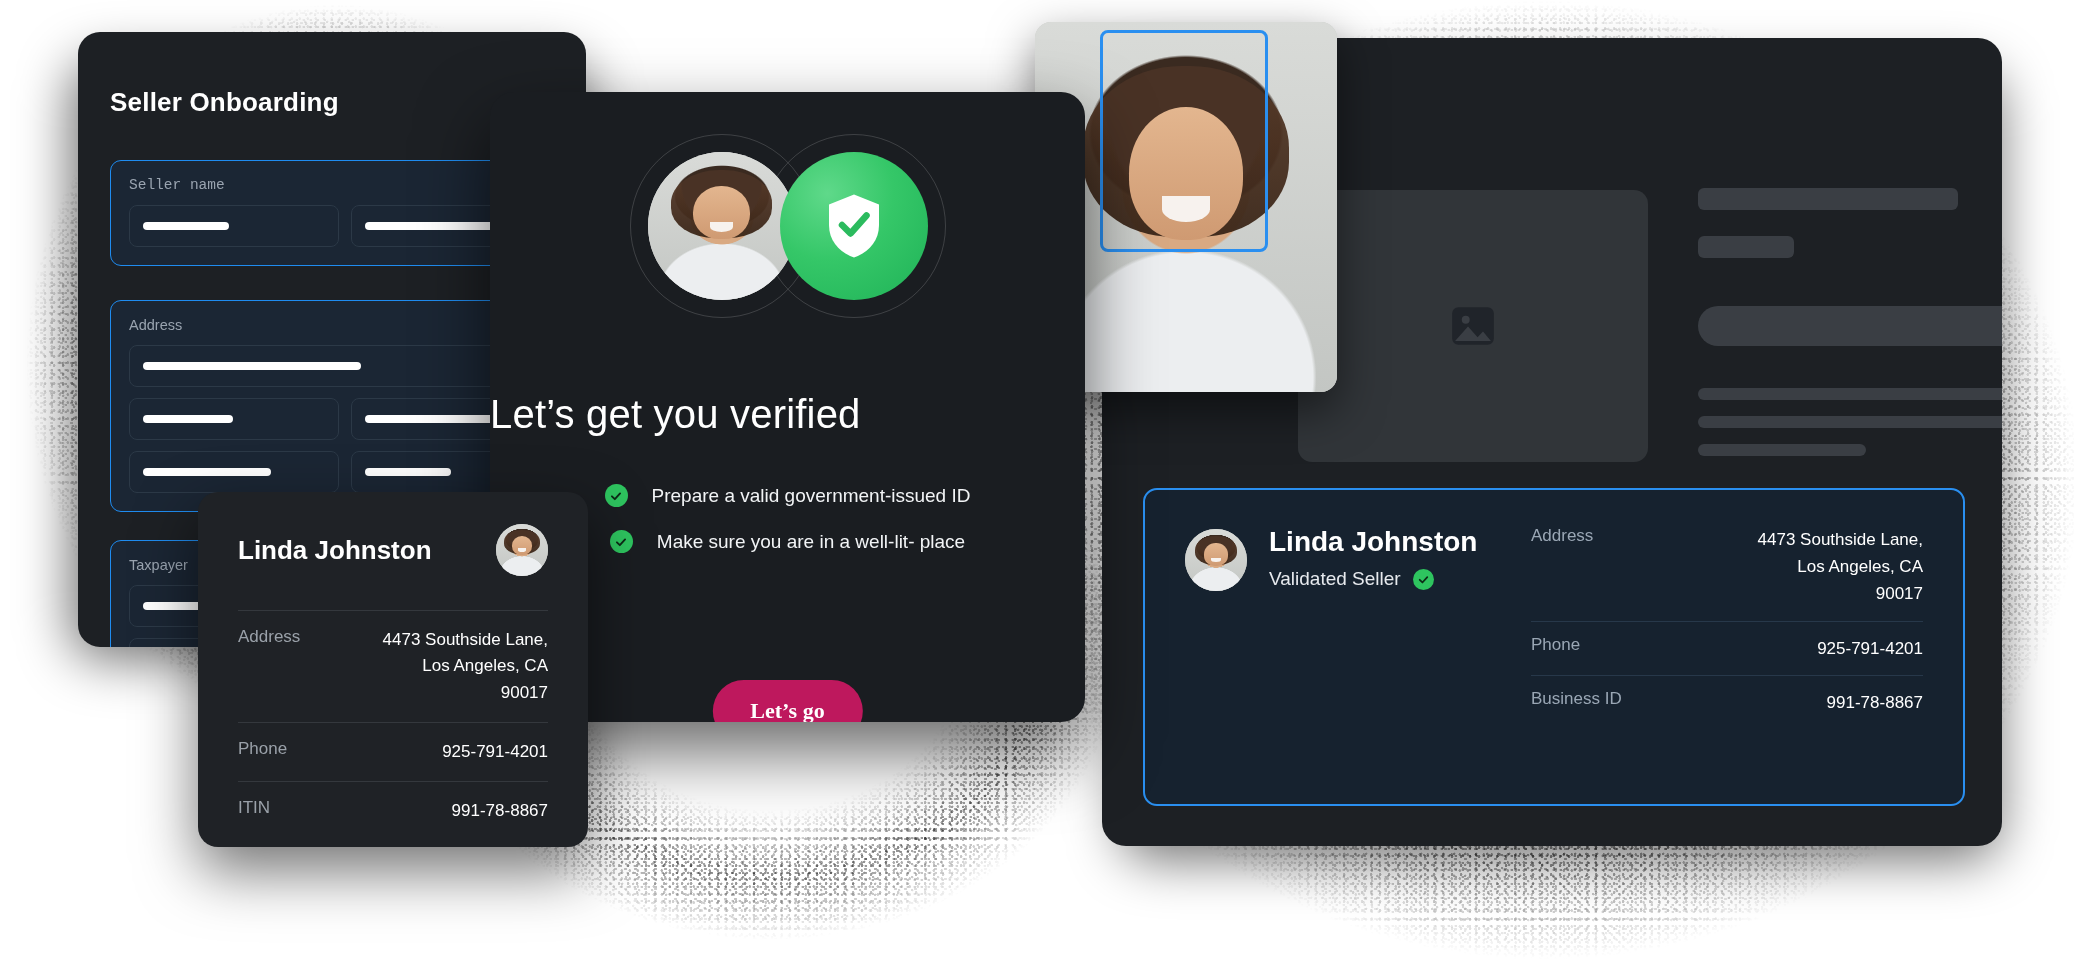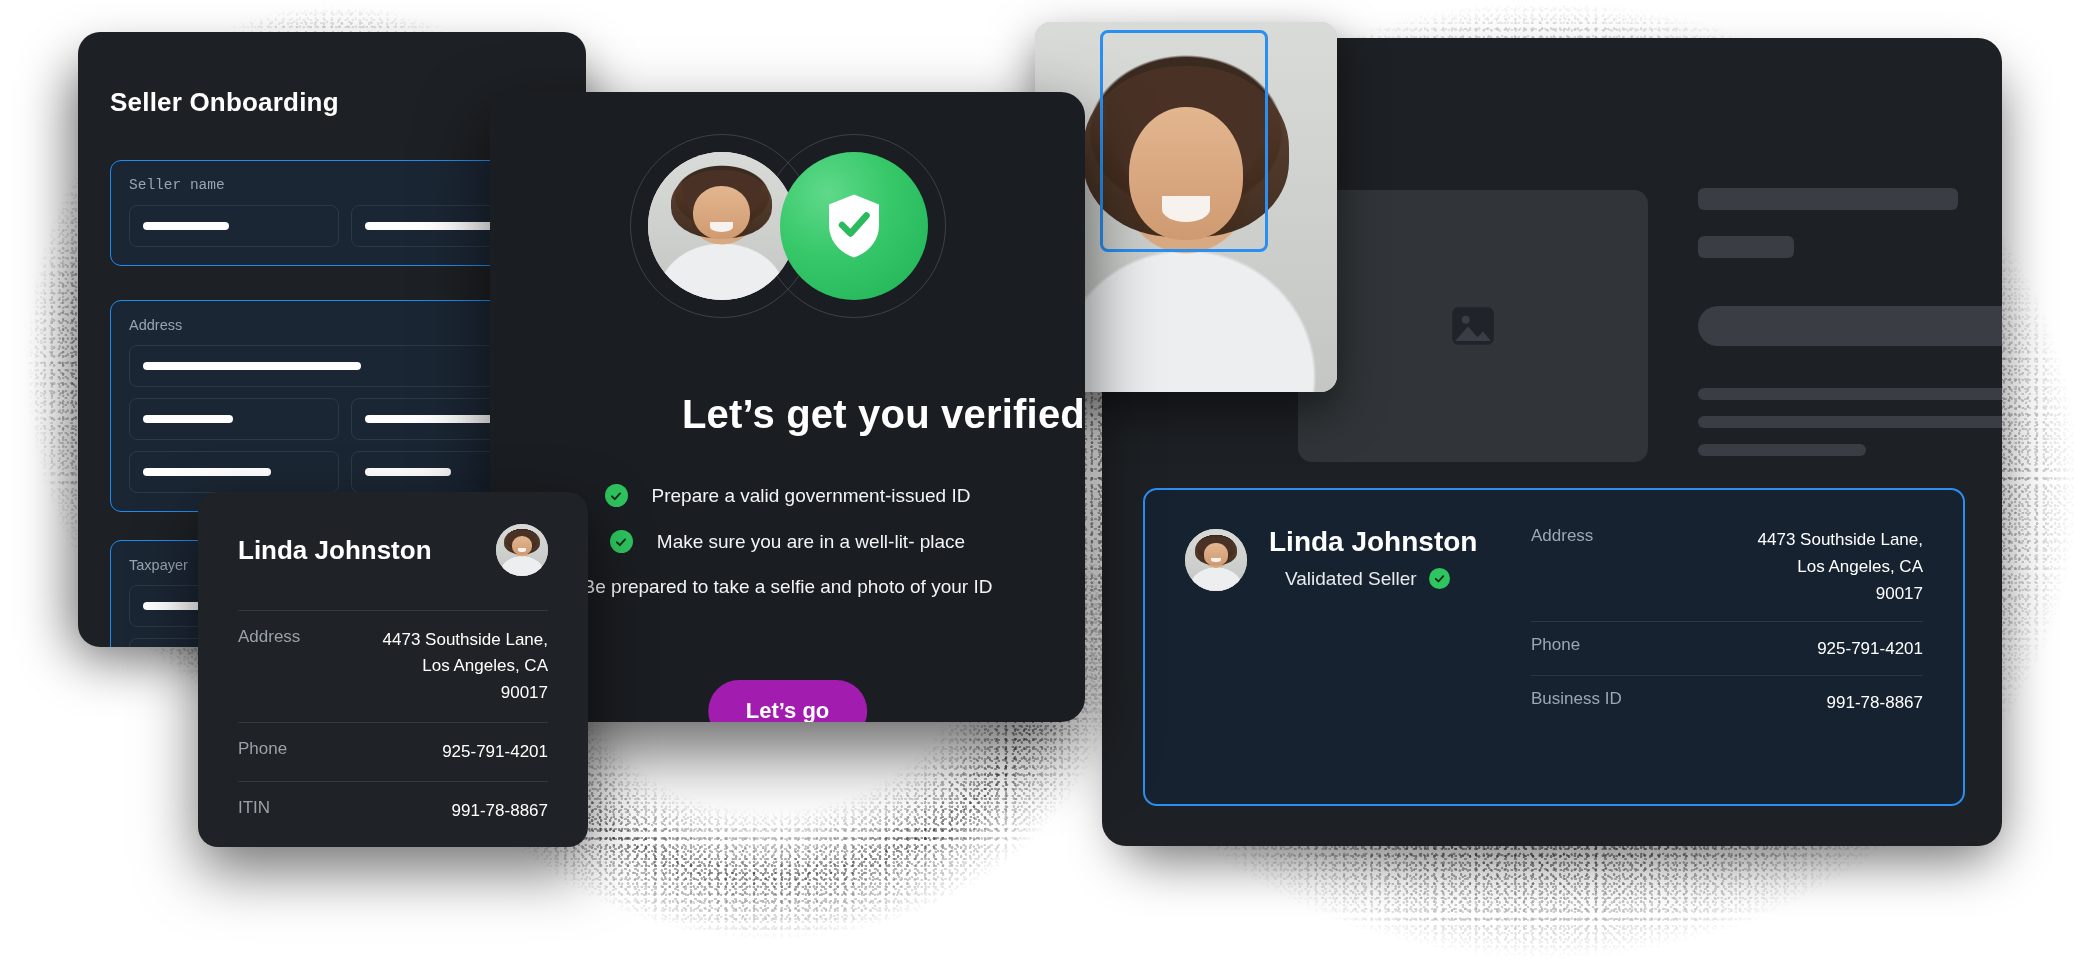--- a/index.html
+++ b/index.html
@@ -88,36 +88,36 @@
     position: absolute; left: 18px; top: 18px; width: 148px; height: 148px;
     border-radius: 50%; overflow: hidden; background: #d7d9d7;
   }
   .shield-circle {
     position: absolute; left: 150px; top: 18px; width: 148px; height: 148px;
     border-radius: 50%;
     background: radial-gradient(circle at 32% 28%, #5fd98a 0%, #35c768 45%, #1fb257 100%);
     display: flex; align-items: center; justify-content: center;
   }
   #verify-heading {
-    position: absolute; left: 0; right: 0; top: 300px; text-align: right;
-    font-size: 40px; font-weight: 700; color: #fff; letter-spacing: .2px;
+    position: absolute; left: 0; right: 0; top: 300px; text-align: left;
+    font-size: 40px; font-weight: 400; color: #fff; letter-spacing: .2px;
   }
   #verify-list { position: absolute; left: 0; right: 0; top: 392px; }
   .check-row { display: flex; align-items: center; justify-content: center; gap: 24px; margin-bottom: 23px; }
   .check-dot {
     width: 23px; height: 23px; border-radius: 50%; background: #2ec45f;
     display: flex; align-items: center; justify-content: center; flex: 0 0 auto;
   }
   .check-text { font-size: 19px; color: #f2f4f6; }
   #verify-note { text-align: center; font-size: 19px; color: #f2f4f6; margin-top: 4px; }
   #lets-go-btn {
     position: absolute; left: 50%; top: 588px; transform: translateX(-50%);
     height: 62px; padding: 16px 38px; border: none; border-radius: 31px;
-    background: #a21caf; color: #fff; font-size: 22px; font-weight: 600;
-    font-family: Liberation Sans, sans-serif; cursor: pointer;
+    background: #be185d; color: #fff; font-size: 22px; font-weight: 600;
+    font-family: Liberation Serif, serif; cursor: pointer;
   }
 
   
   #seller-card {
     position: absolute; left: 198px; top: 492px;
     width: 390px; height: 355px;
     background: #1f2226; border-radius: 20px;
     box-shadow: 0 24px 60px rgba(0,0,0,.55);
     padding: 32px 40px;
   }
@@ -154,21 +154,21 @@
     position: absolute; left: 1143px; top: 488px;
     width: 822px; height: 318px;
     background: #16222f;
     border: 2px solid #2a8ff0; border-radius: 14px;
     padding: 36px 40px;
     display: flex;
   }
   #validated-left { width: 340px; display: flex; gap: 22px; align-items: flex-start; }
   #validated-left .vc-avatar { width: 62px; height: 62px; border-radius: 50%; overflow: hidden; background: #cfd2cf; flex: 0 0 auto; margin-top: 3px; }
   #validated-name { font-size: 28px; font-weight: 700; color: #fff; margin-bottom: 10px; }
-  #validated-sub { font-size: 19px; color: #e7eaee; display: flex; align-items: flex-start; gap: 12px; margin-left: 16px; }
+  #validated-sub { font-size: 19px; color: #e7eaee; display: flex; align-items: flex-end; gap: 12px; }
   .badge-dot { width: 21px; height: 21px; border-radius: 50%; background: #2ec45f; display: flex; align-items: center; justify-content: center; }
   #validated-right { flex: 1; padding-left: 6px; }
   .vrow { display: flex; justify-content: space-between; align-items: flex-start; gap: 18px; padding: 13px 0; border-top: 1px solid #27384a; }
   .vrow:first-child { border-top: none; padding-top: 0; }
   .vkey { font-size: 17px; color: #9aa7b5; white-space: nowrap; }
   .vval { font-size: 17px; color: #fff; text-align: right; line-height: 1.6; }
 
   
   .face {
     width: 100%; height: 100%; position: relative;
@@ -358,21 +358,20 @@
         <span class="check-text">Prepare a valid government-issued ID</span>
       </div>
       <div class="check-row">
         <span class="check-dot">
           <svg width="14" height="14" viewBox="0 0 24 24">
               <path d="M5 12.5 L10 17.5 L19 7.5" stroke="#0d2b17" stroke-width="3.2" fill="none" stroke-linecap="round" stroke-linejoin="round"></path>
             </svg>
         </span>
         <span class="check-text">Make sure you are in a well-lit- place</span>
       </div>
-      <div id="verify-note">Be prepared to take a selfie and photo of your ID</div>
     </div>
 
     <button id="lets-go-btn">Let’s go</button>
   </div>
 
   <div id="seller-card">
     <div class="card-head">
       <span class="card-name">Linda Johnston</span>
       <span class="mini-avatar">
         <span class="face" style="display:block">

